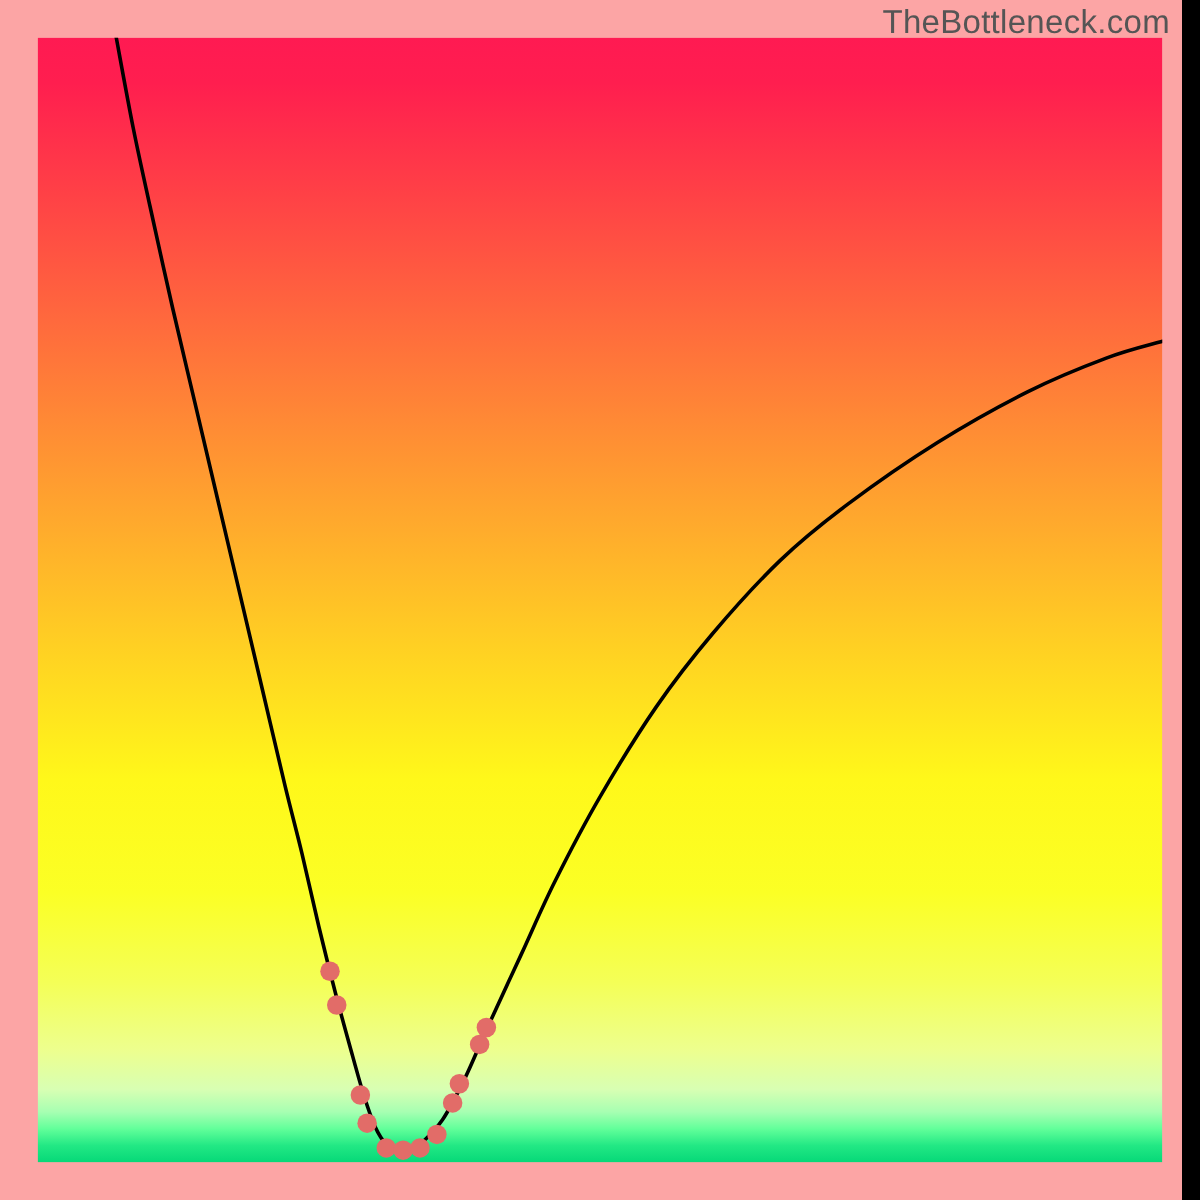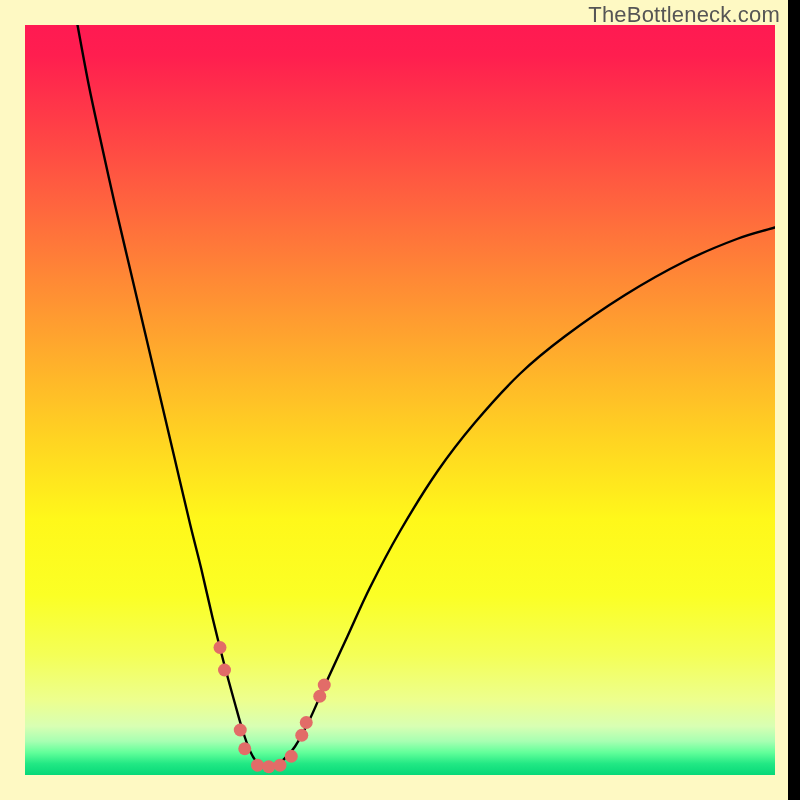--- a/index.html
+++ b/index.html
@@ -10,21 +10,21 @@
     background: #000;
     font-family: Arial, Helvetica, sans-serif;
     overflow: hidden;
   }
   .frame {
     position: absolute;
     left: 0;
     top: 0;
     width: 788px;
     height: 800px;
-    background: #fef9c3;
+    background: #fca5a5;
   }
   .plot {
     position: absolute;
     left: 25px;
     top: 25px;
     width: 750px;
     height: 750px;
     overflow: hidden;
   }
   .watermark {

